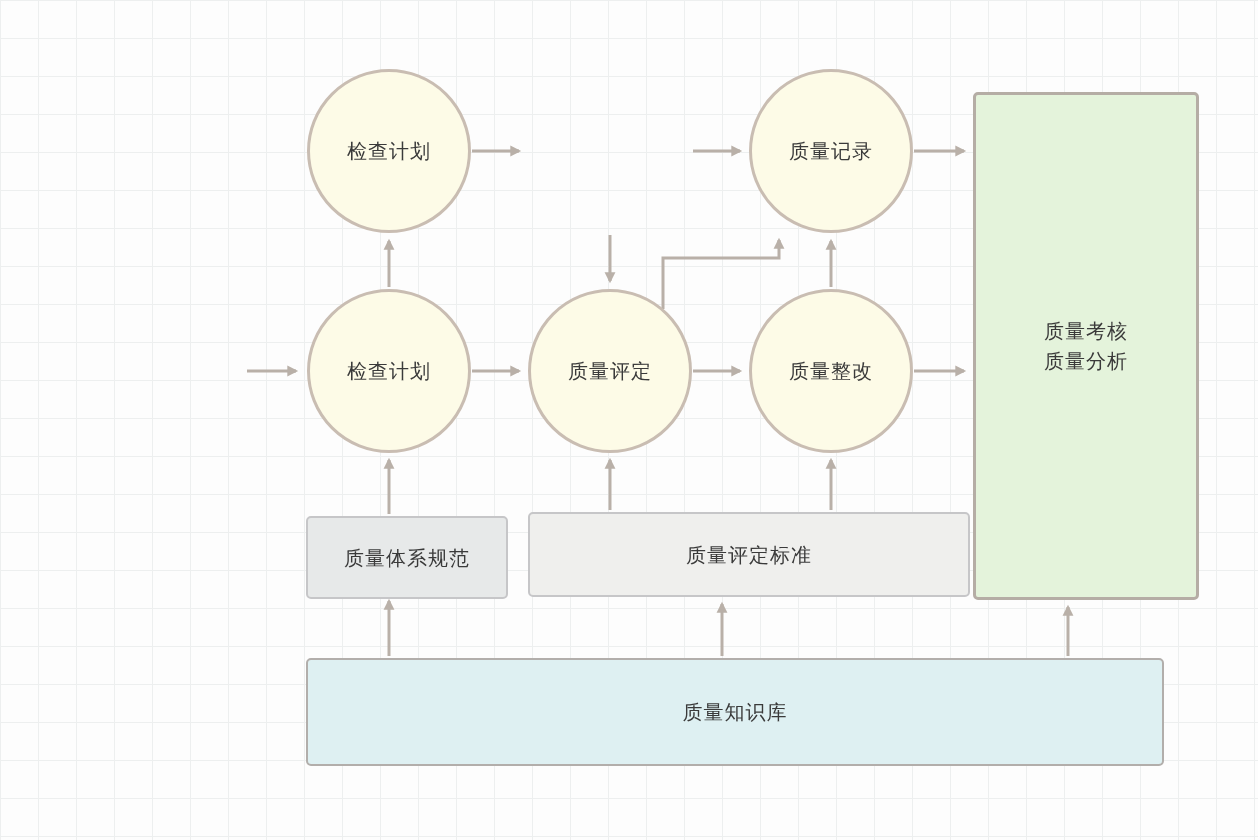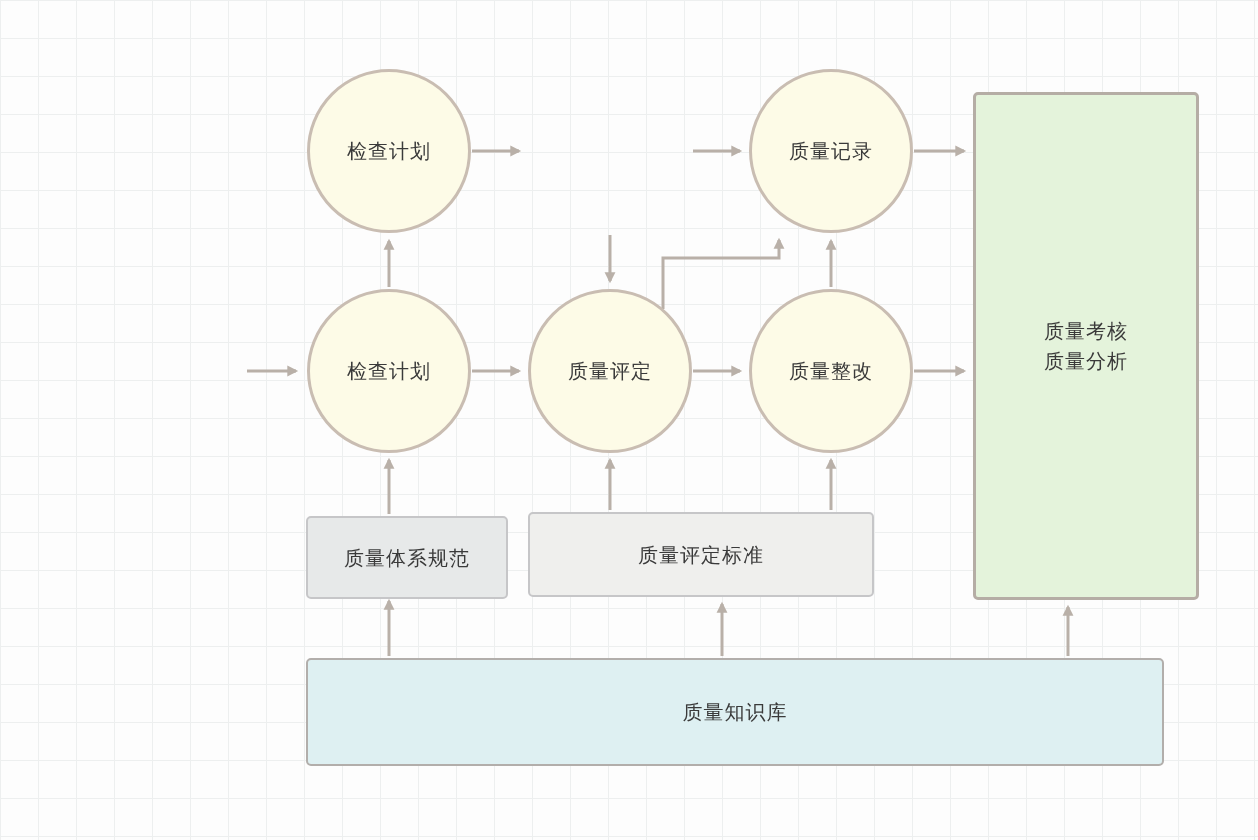--- a/index.html
+++ b/index.html
@@ -65,21 +65,21 @@
     border: 3px solid #b5ada5;
   }
   .node.rect.gray-a {
     left: 306px; top: 516px;
     width: 202px; height: 83px;
     background: #e7e9e9;
     border: 2px solid #c6c6c8;
   }
   .node.rect.gray-b {
     left: 528px; top: 512px;
-    width: 346px; height: 85px;
+    width: 442px; height: 85px;
     background: #efefed;
     border: 2px solid #c6c6c8;
   }
   .node.rect.cyan {
     left: 306px; top: 658px;
     width: 858px; height: 108px;
     background: #def0f2;
     border: 2px solid #b2aeab;
   }
   

